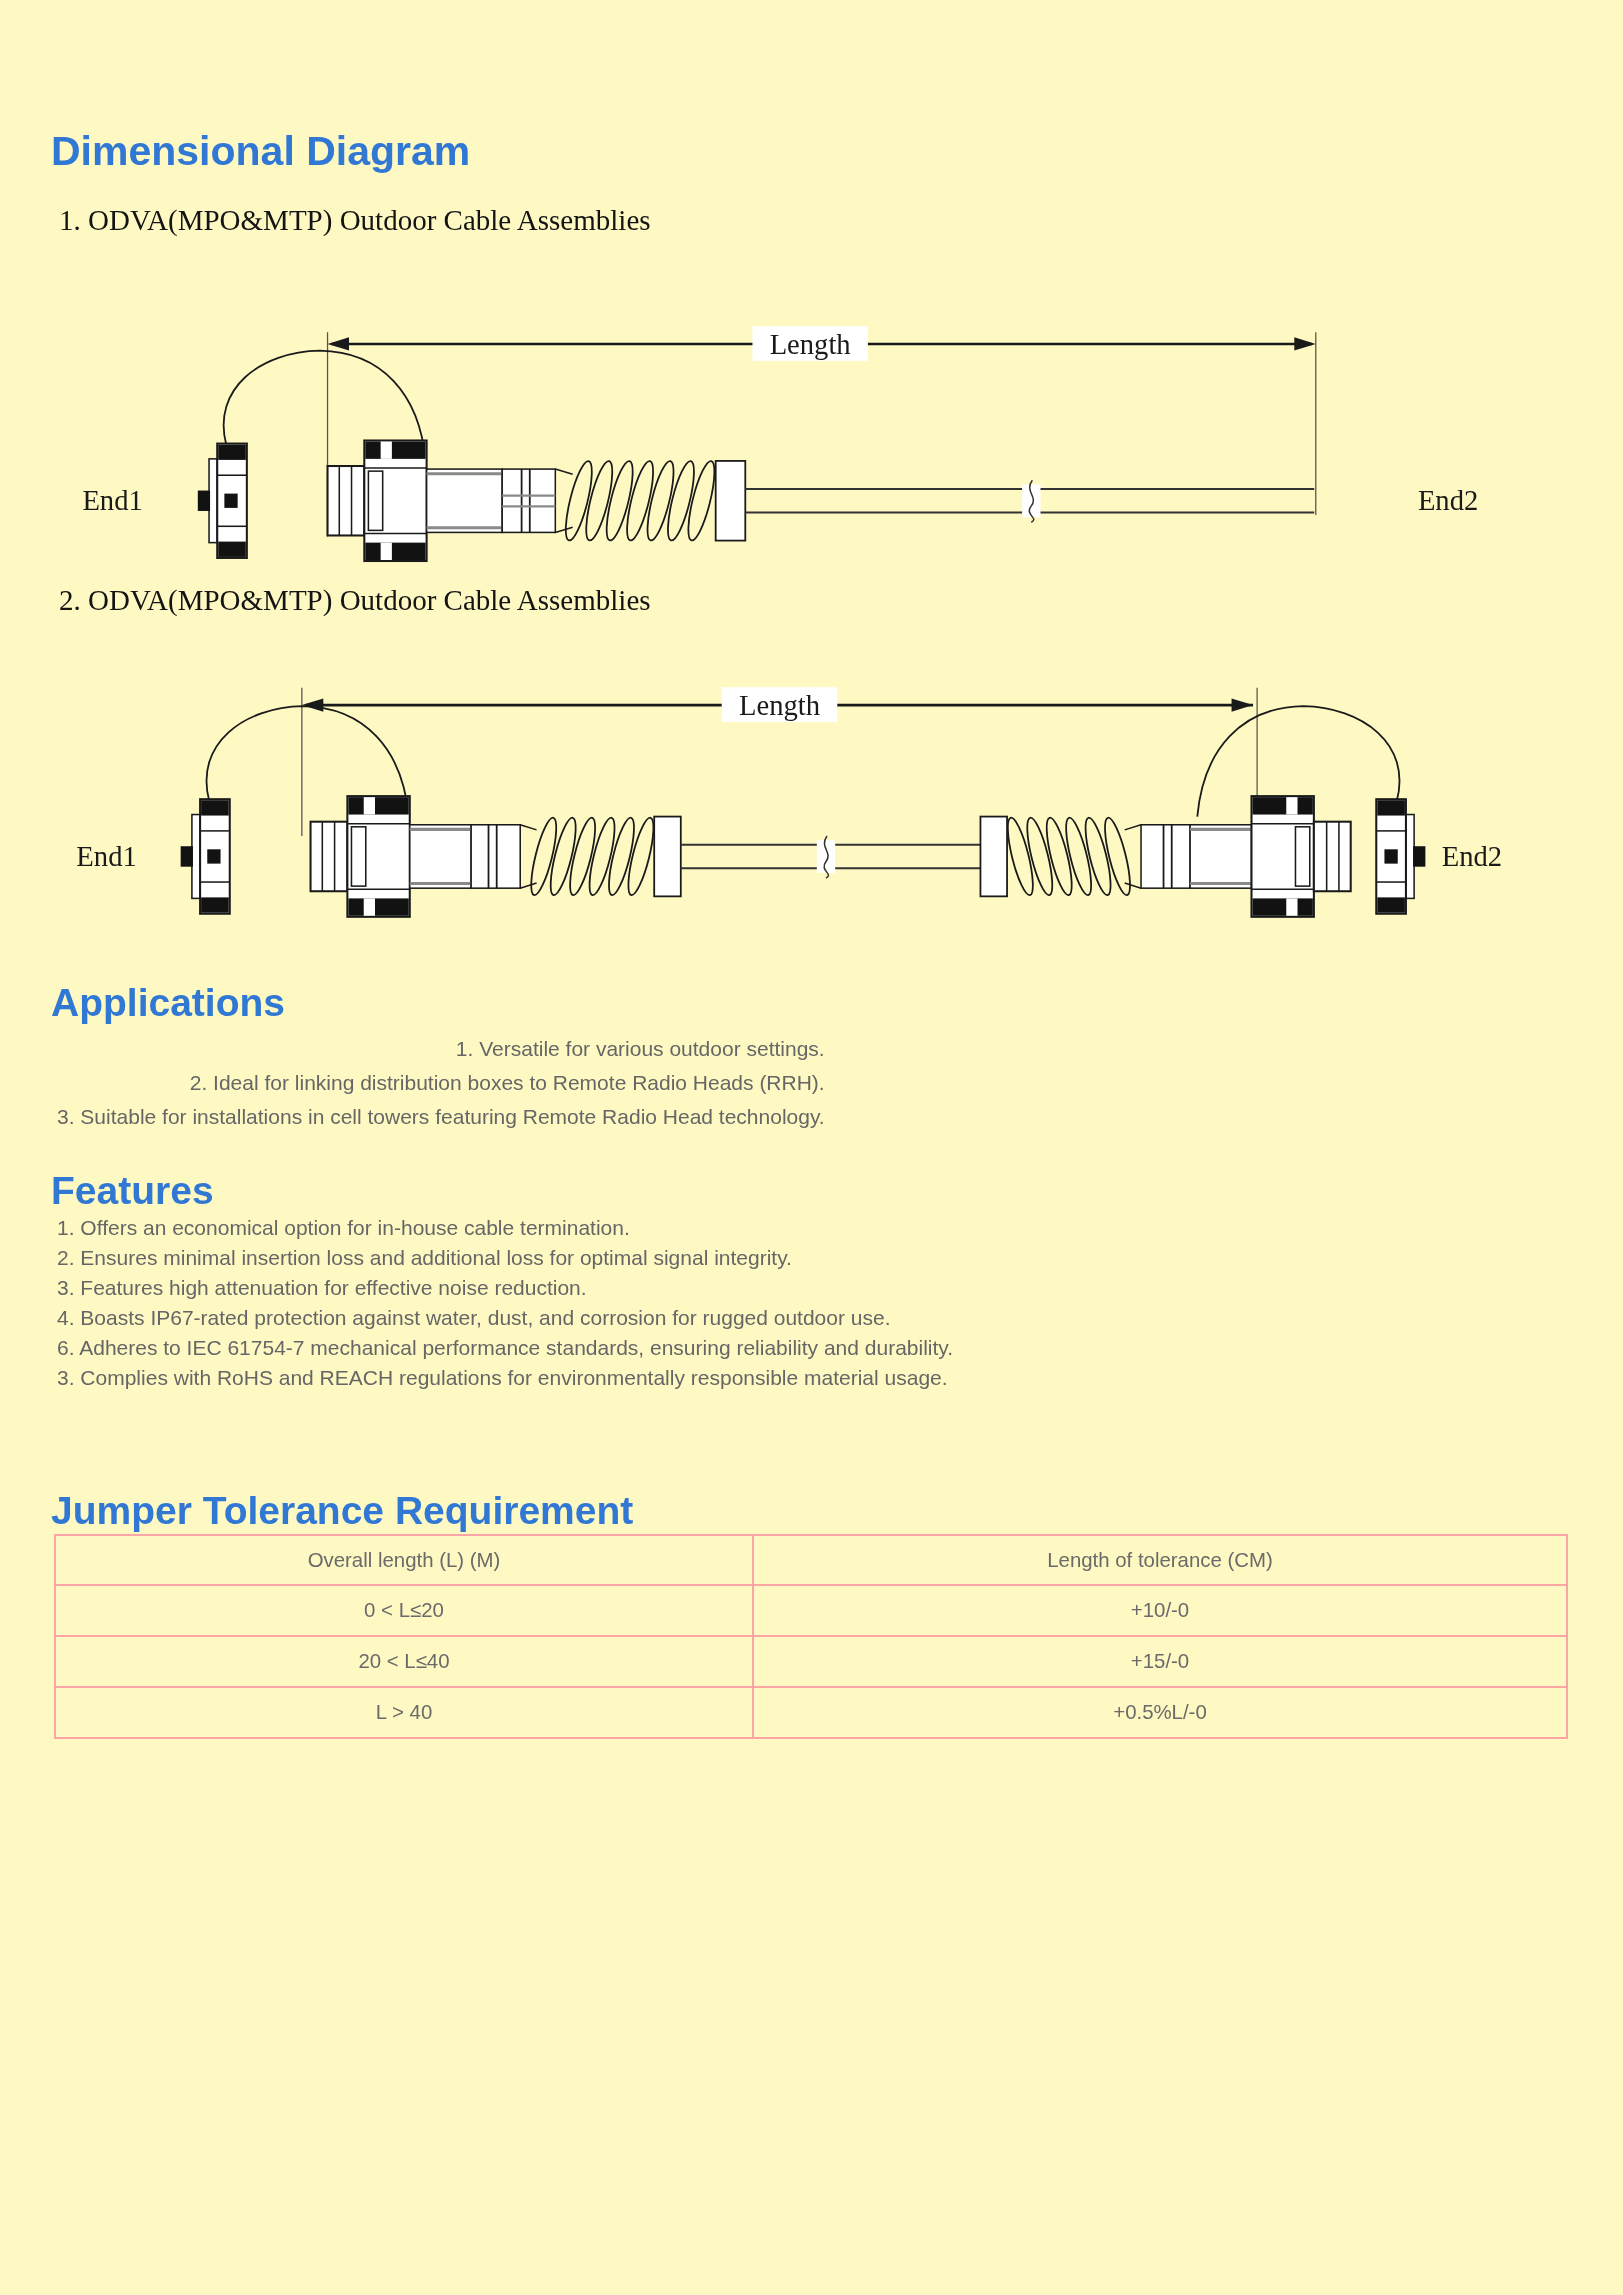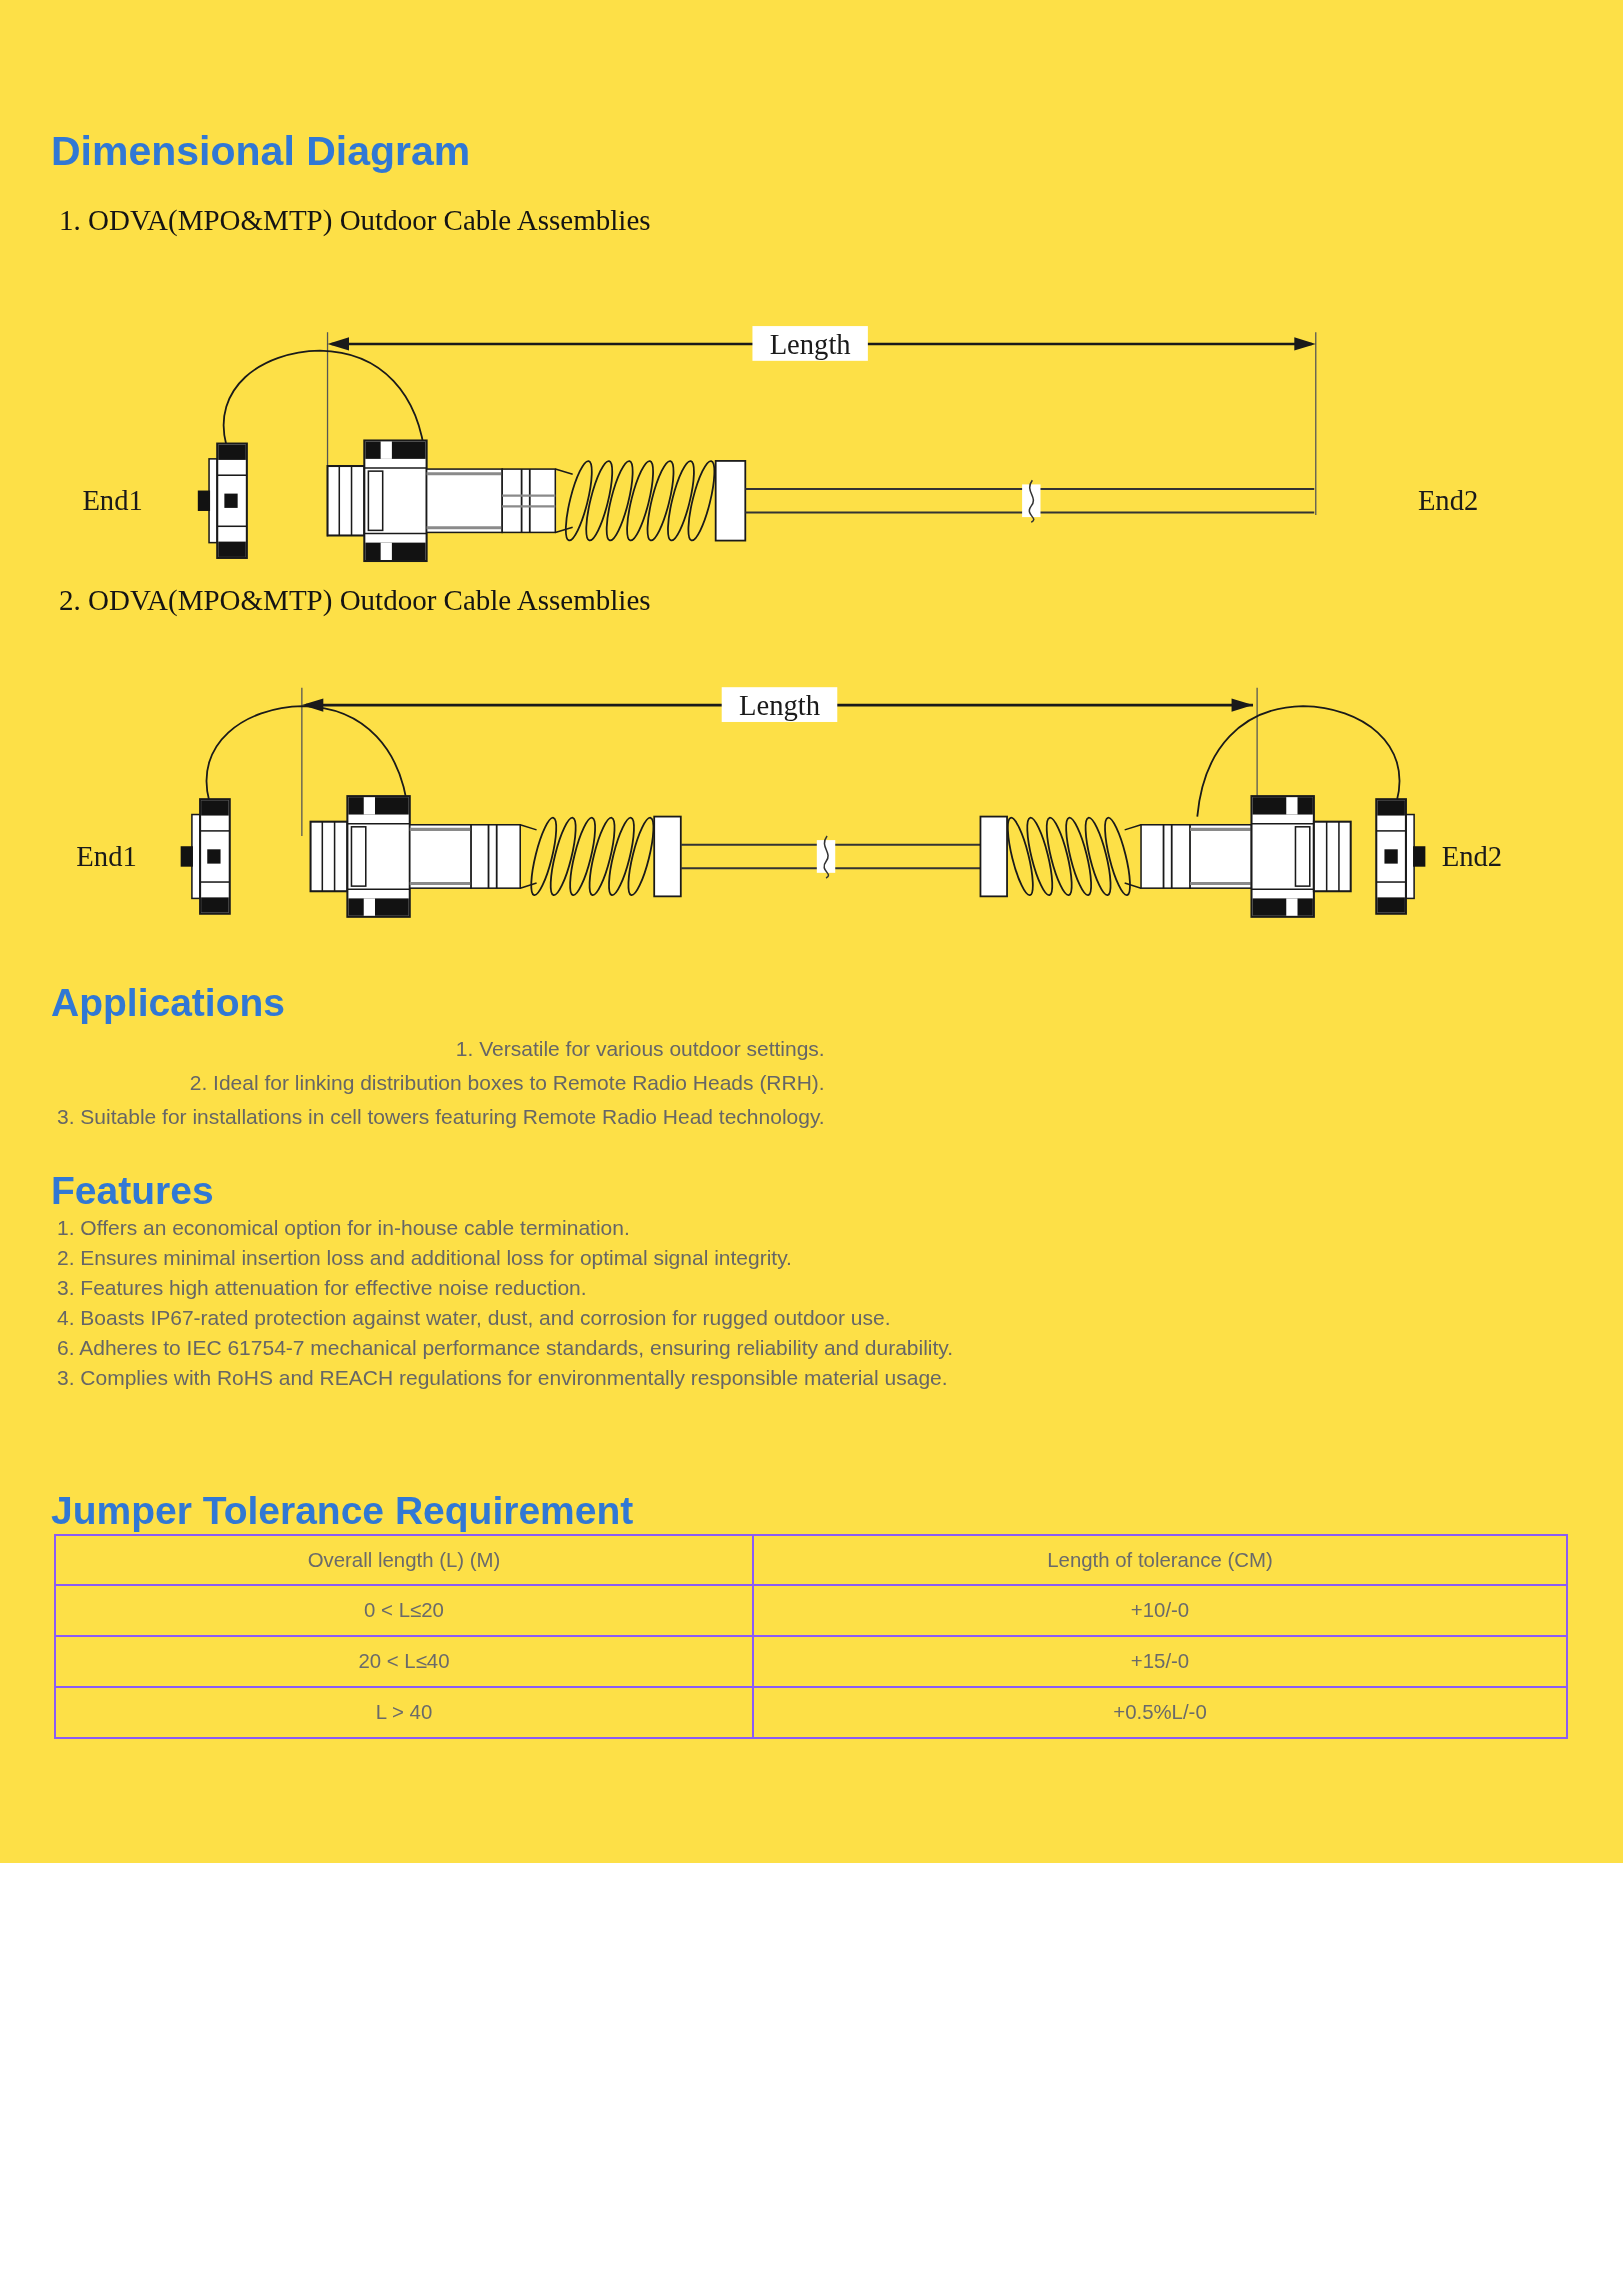--- a/index.html
+++ b/index.html
@@ -1,21 +1,21 @@
 <!DOCTYPE html>
 <html style="font-size:8.2px"><head>
 <meta charset="utf-8">
 <style>
   * { box-sizing: border-box; }
   html, body { margin: 0; padding: 0; background: #ffffff; }
   #page {
     position: relative;
     width: 1623px;
-    height: 1863px;
-    background: #fde047;
+    height: 2295px;
+    background: #fef9c3;
     font-family: "Liberation Sans", sans-serif;
     overflow: hidden;
   }
   .sec-heading {
     position: absolute;
     left: 51px;
     margin: 0;
     color: #3178d4;
     font-weight: 700;
     letter-spacing: 0px;
@@ -45,21 +45,21 @@
   .features-list div { line-height: 30px; }
   .tol-table {
     position: absolute;
     left: 54px;
     top: 1534px;
     width: 1514px;
     border-collapse: collapse;
     table-layout: fixed;
   }
   .tol-table th, .tol-table td {
-    border: 2px solid #8b5cf6;
+    border: 2px solid #fca5a5;
     font-weight: 400;
     color: #6a6a6a;
     font-size: 20.4px;
     text-align: center;
     vertical-align: middle;
     padding: 0;
   }
   .tol-table thead tr { height: 50px; }
   .tol-table tbody tr { height: 51px; }
   

